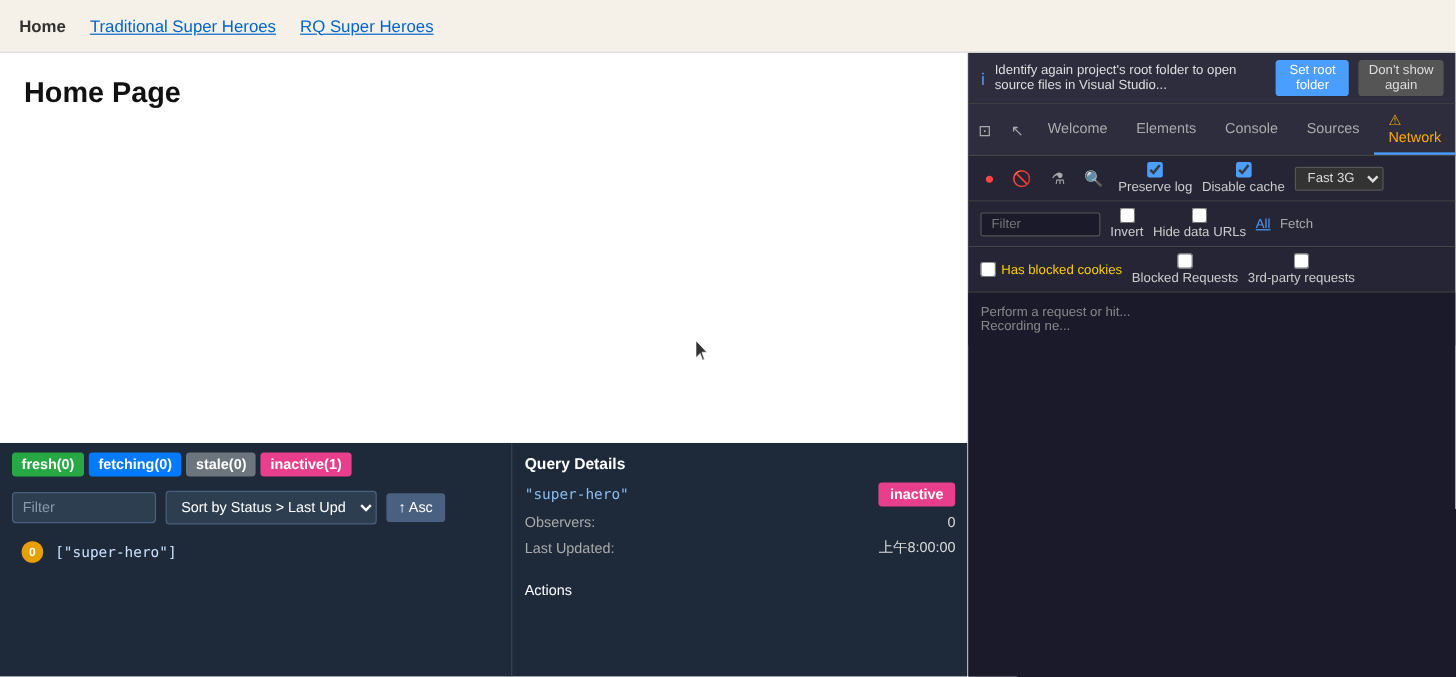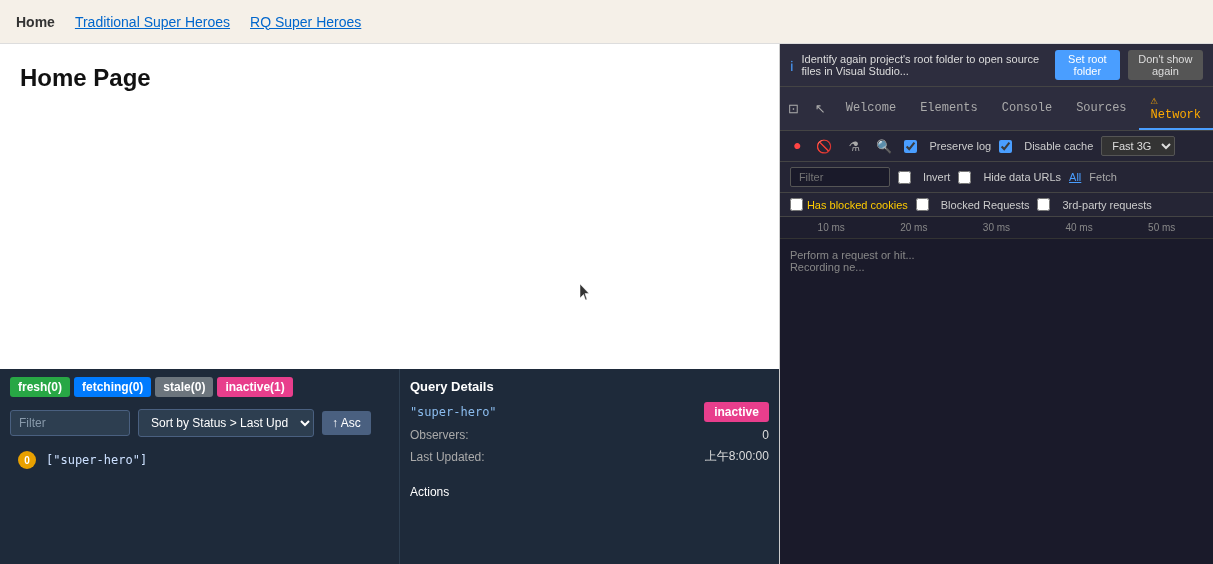--- a/index.html
+++ b/index.html
@@ -227,21 +227,20 @@
       cursor: pointer;
       font-size: 13px;
     }
 
     .tab-item {
       padding: 6px 12px;
       cursor: pointer;
       color: #aaa;
       font-size: 12px;
       border-bottom: 2px solid transparent;
-      font-family: Liberation Mono, monospace;
     }
     .tab-item.active {
       color: #fff;
       border-bottom: 2px solid #4a9eff;
     }
     .tab-item.warning { color: #ffaa00; }
 
     .devtools-toolbar {
       display: flex;
       align-items: center;
@@ -258,24 +257,25 @@
       cursor: pointer;
       font-size: 13px;
       padding: 2px 4px;
       border-radius: 2px;
     }
     .toolbar-icon-btn.active { color: #ff4444; }
 
     .checkbox-label {
       display: flex;
       align-items: center;
-      gap: 12px;
+      gap: 2px;
       color: #ccc;
       font-size: 11px;
       cursor: pointer;
+      flex-direction: column;
     }
 
     .preserve-log-cb, .disable-cache-cb { accent-color: #4a9eff; }
 
     .throttle-select {
       background: #333;
       color: #ddd;
       border: 1px solid #555;
       padding: 2px 6px;
       border-radius: 2px;
@@ -551,27 +551,20 @@
       <label class="checkbox-label">
         <input type="checkbox" style="">
         <span>Blocked Requests</span>
       </label>
       <label class="checkbox-label">
         <input type="checkbox" style="">
         <span>3rd-party requests</span>
       </label>
     </div>
 
-    <div class="timeline-header">
-      <span class="timeline-tick">10 ms</span>
-      <span class="timeline-tick">20 ms</span>
-      <span class="timeline-tick">30 ms</span>
-      <span class="timeline-tick">40 ms</span>
-      <span class="timeline-tick">50 ms</span>
-    </div>
 
     <div class="timeline-area">
       <div class="recording-area">
         <div>Perform a request or hit...</div>
         <div>Recording ne...</div>
       </div>
     </div>
 
   </div>
 

